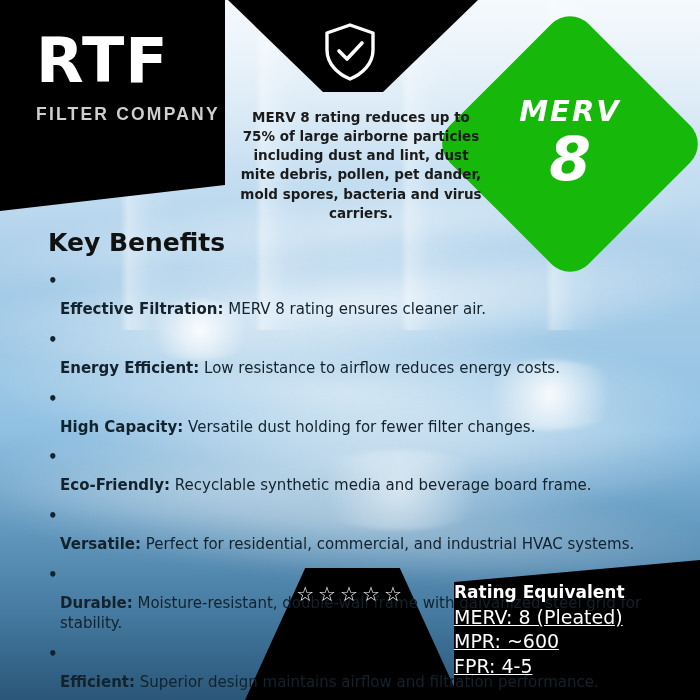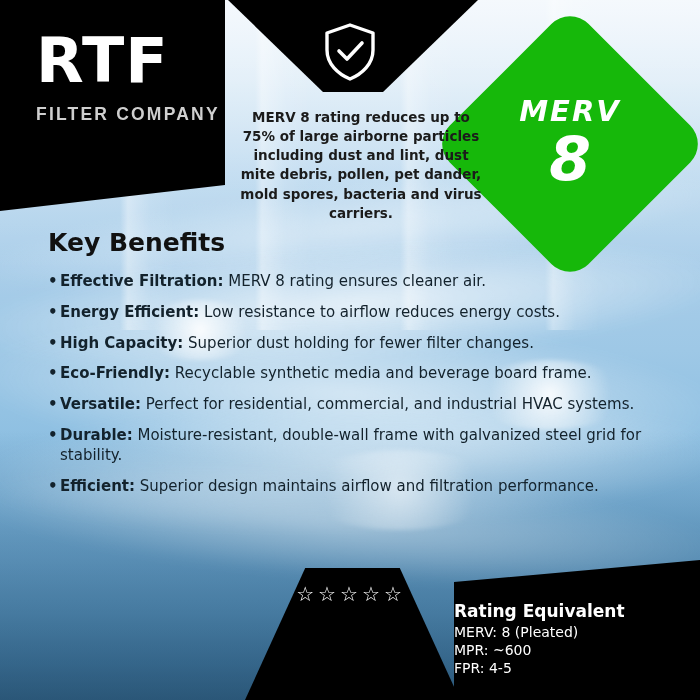--- a/index.html
+++ b/index.html
@@ -276,21 +276,21 @@
     line-height: 1.35;
   }
   .bullet {
     flex: 0 0 auto;
     width: 12px;
     font-weight: bold;
     font-size: 15px;
     line-height: 1.35;
     color: #13222c;
   }
-  .benefit-text { flex: 1 1 auto; }
+  .benefit-text { flex: 1 1 auto; margin-top: 28px; }
   .benefit-text b { font-weight: bold; }
 
   
   .stars {
     position: absolute;
     bottom: 96px;
     left: 0;
     width: 700px;
     text-align: center;
     z-index: 10;
@@ -311,22 +311,23 @@
     font-family: "DejaVu Sans", sans-serif;
     text-align: left;
     width: 220px;
   }
   .rating-title {
     font-size: 17px;
     font-weight: bold;
     margin-bottom: 3px;
   }
   .rating-line {
-    font-size: 14px;
+    font-size: 19px;
     line-height: 1.28;
+    text-decoration: underline;
   }
 </style>
 </head>
 <body>
 
 <div id="page">
 
   <div class="bg-base"></div>
   <div class="bg-windows"></div>
   <div class="bg-windows2"></div>
@@ -371,21 +372,21 @@
         <div class="benefit-item">
           <span class="bullet">•</span>
           <span class="benefit-text"><b>Effective Filtration:</b><span> MERV 8 rating ensures cleaner air.</span></span>
         </div>
         <div class="benefit-item">
           <span class="bullet">•</span>
           <span class="benefit-text"><b>Energy Efficient:</b><span> Low resistance to airflow reduces energy costs.</span></span>
         </div>
         <div class="benefit-item">
           <span class="bullet">•</span>
-          <span class="benefit-text"><b>High Capacity:</b><span> Superior dust holding for fewer filter changes.</span></span>
+          <span class="benefit-text"><b>High Capacity:</b><span> Versatile dust holding for fewer filter changes.</span></span>
         </div>
         <div class="benefit-item">
           <span class="bullet">•</span>
           <span class="benefit-text"><b>Eco-Friendly:</b><span> Recyclable synthetic media and beverage board frame.</span></span>
         </div>
         <div class="benefit-item">
           <span class="bullet">•</span>
           <span class="benefit-text"><b>Versatile:</b><span> Perfect for residential, commercial, and industrial HVAC systems.</span></span>
         </div>
         <div class="benefit-item">

